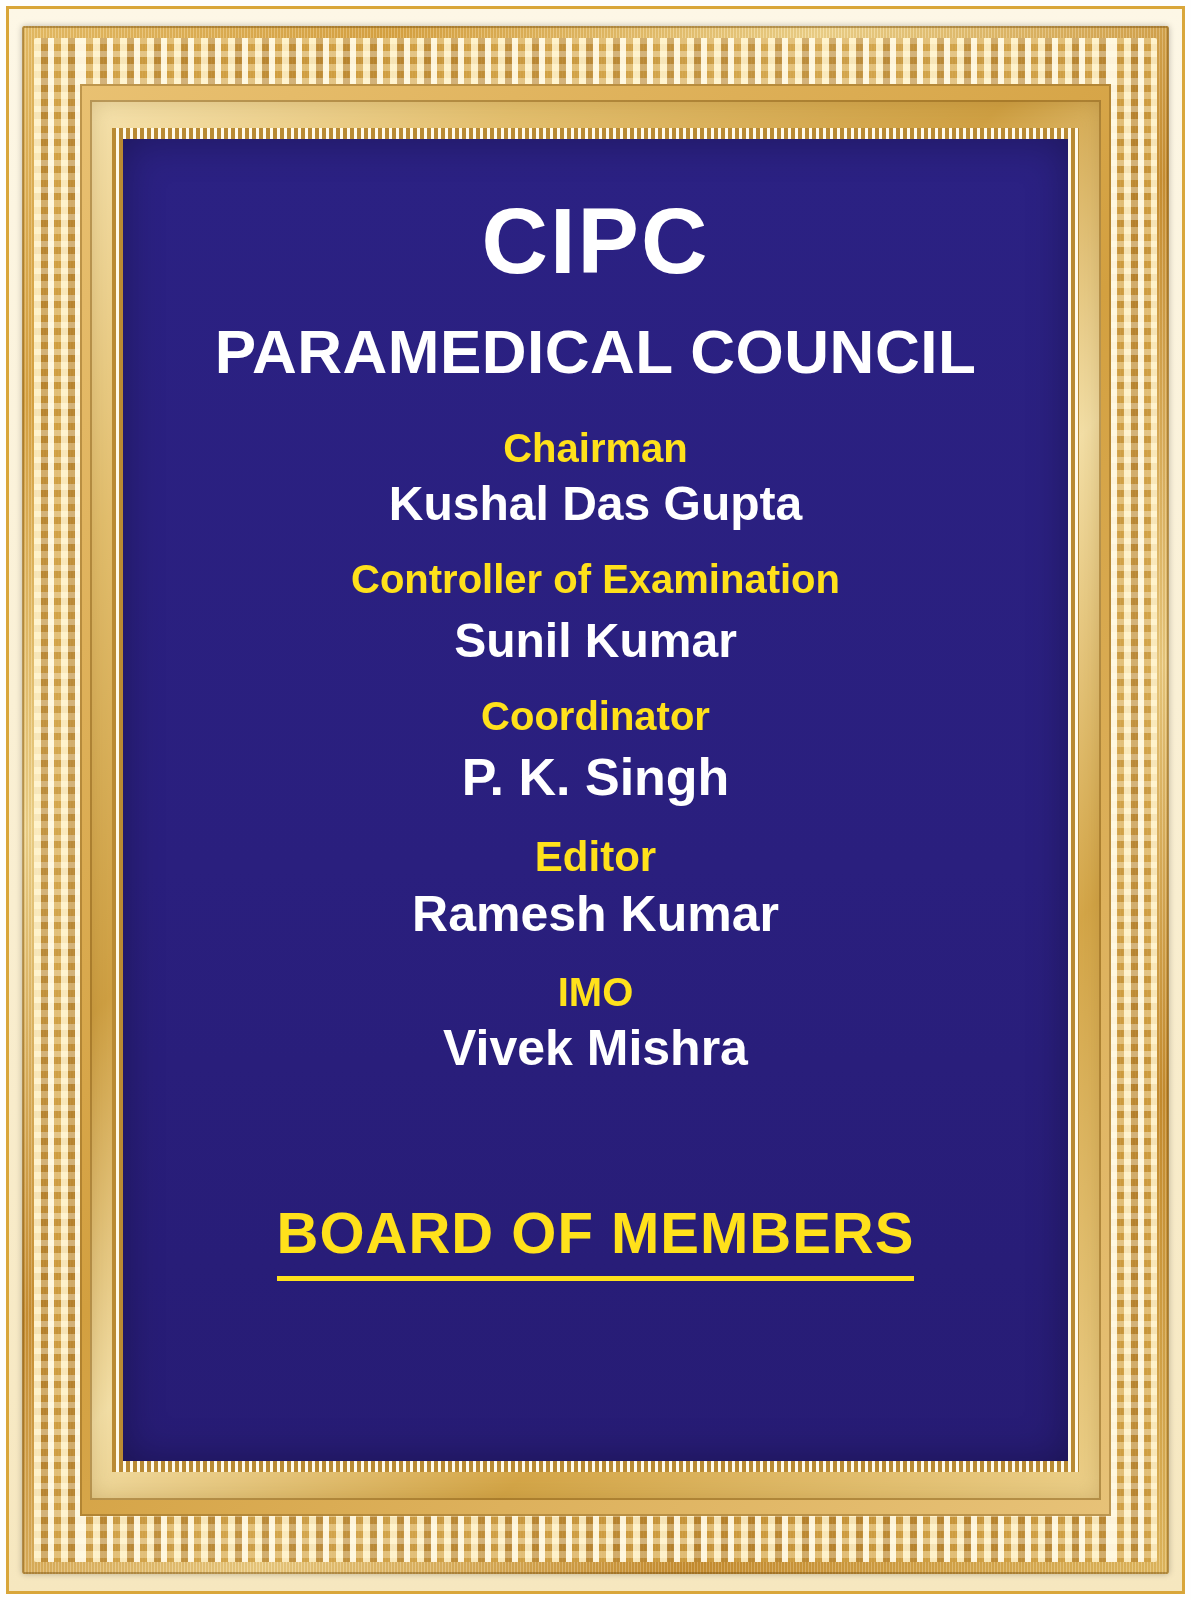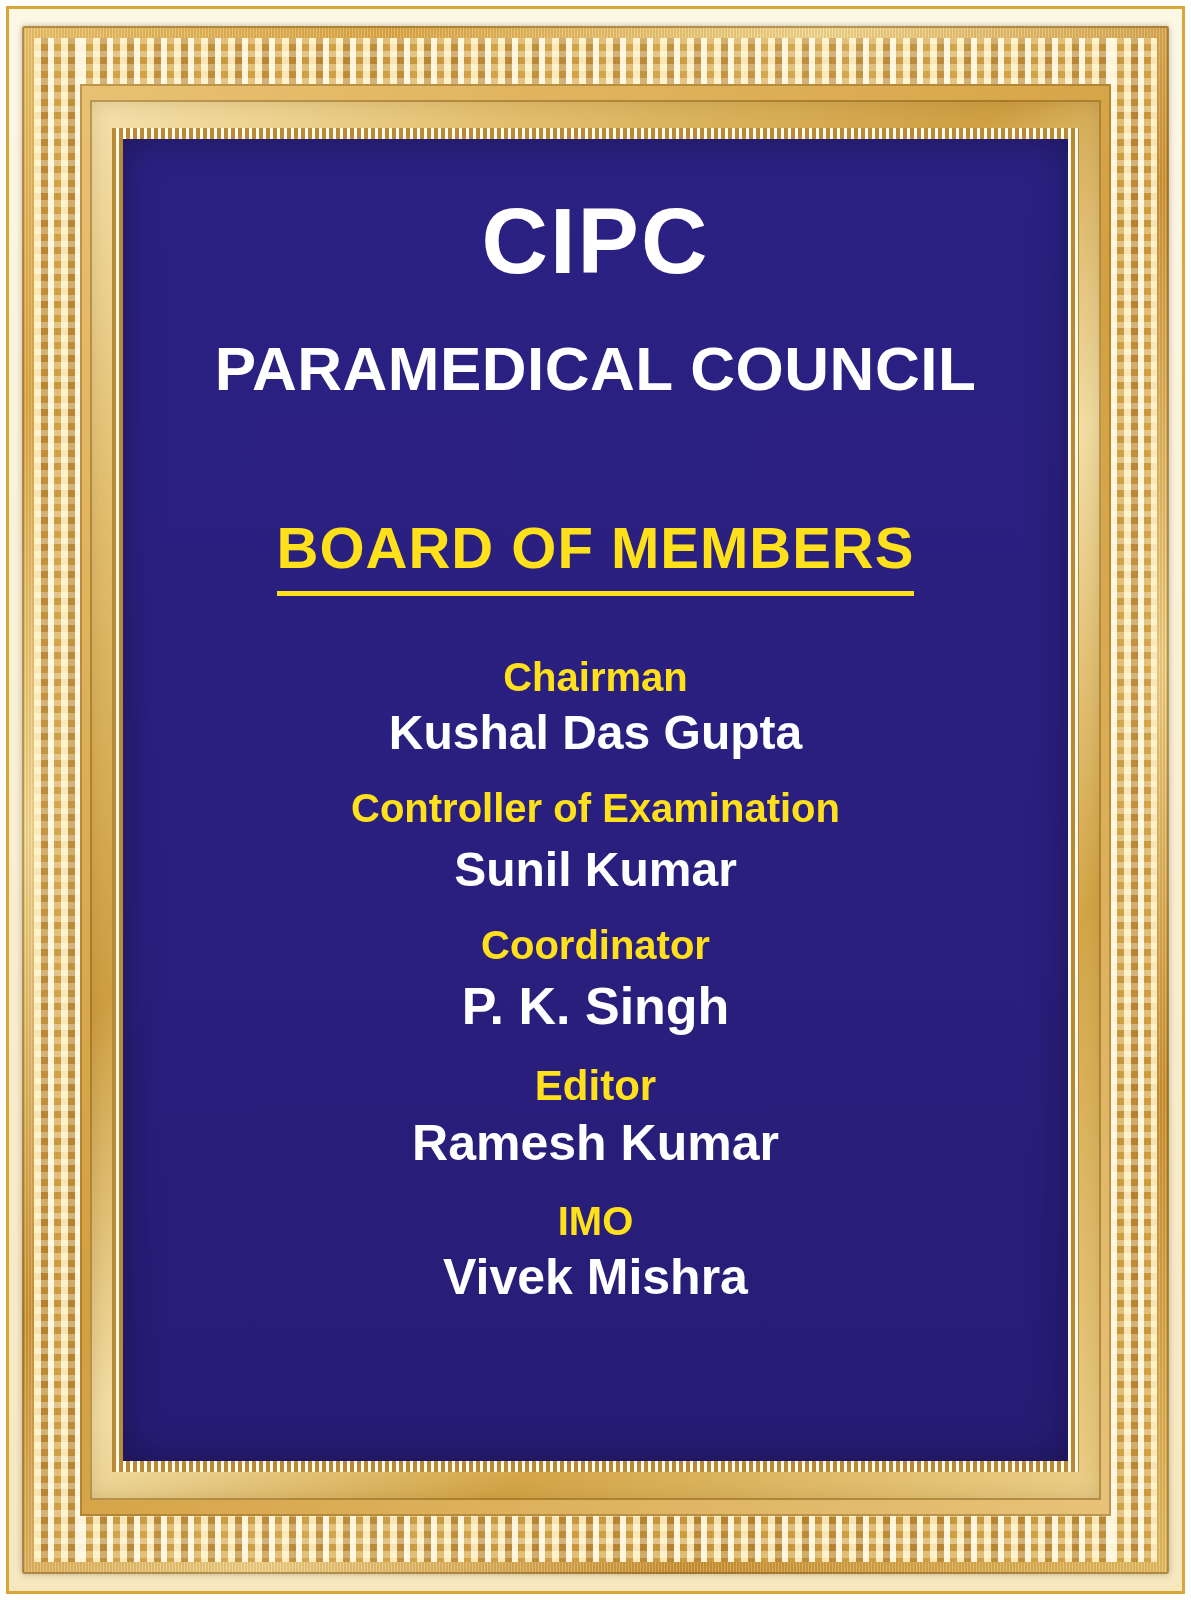--- a/index.html
+++ b/index.html
@@ -154,21 +154,20 @@
     right: 123px;
     bottom: 139px;
     background: linear-gradient(180deg, #2b2183 0%, #2a1f7e 55%, #271c75 100%);
     box-shadow: inset 0 0 40px rgba(0,0,0,0.30);
     overflow: hidden;
     display: flex;
     flex-direction: column;
     align-items: center;
     box-sizing: border-box;
     padding-top: 56px;
-    gap: 17px;
   }
 
   
   #title-main {
     color: #ffffff;
     font-size: 92px;
     font-weight: bold;
     letter-spacing: 2px;
     line-height: 1.0;
     text-align: center;
@@ -242,22 +241,20 @@
   <div id="frame-ornament" class="frame-layer"></div>
   <div id="frame-bevel" class="frame-layer"></div>
   <div id="frame-beads" class="frame-layer"></div>
 
   <div id="panel">
 
     <div id="title-main">CIPC</div>
 
     <div id="title-sub">PARAMEDICAL COUNCIL</div>
 
-    <div id="section-heading">BOARD OF MEMBERS</div>
-
     <div id="members">
 
       <div class="member m-1">
         <div class="member-role">Chairman</div>
         <div class="member-name">Kushal Das Gupta</div>
       </div>
 
       <div class="member m-2">
         <div class="member-role">Controller of Examination</div>
         <div class="member-name">Sunil Kumar</div>
@@ -272,14 +269,16 @@
         <div class="member-role">Editor</div>
         <div class="member-name">Ramesh Kumar</div>
       </div>
 
       <div class="member m-5">
         <div class="member-role">IMO</div>
         <div class="member-name">Vivek Mishra</div>
       </div>
 
     </div>
+
+    <div id="section-heading">BOARD OF MEMBERS</div>
   </div>
 </div>
 
 </body></html>

